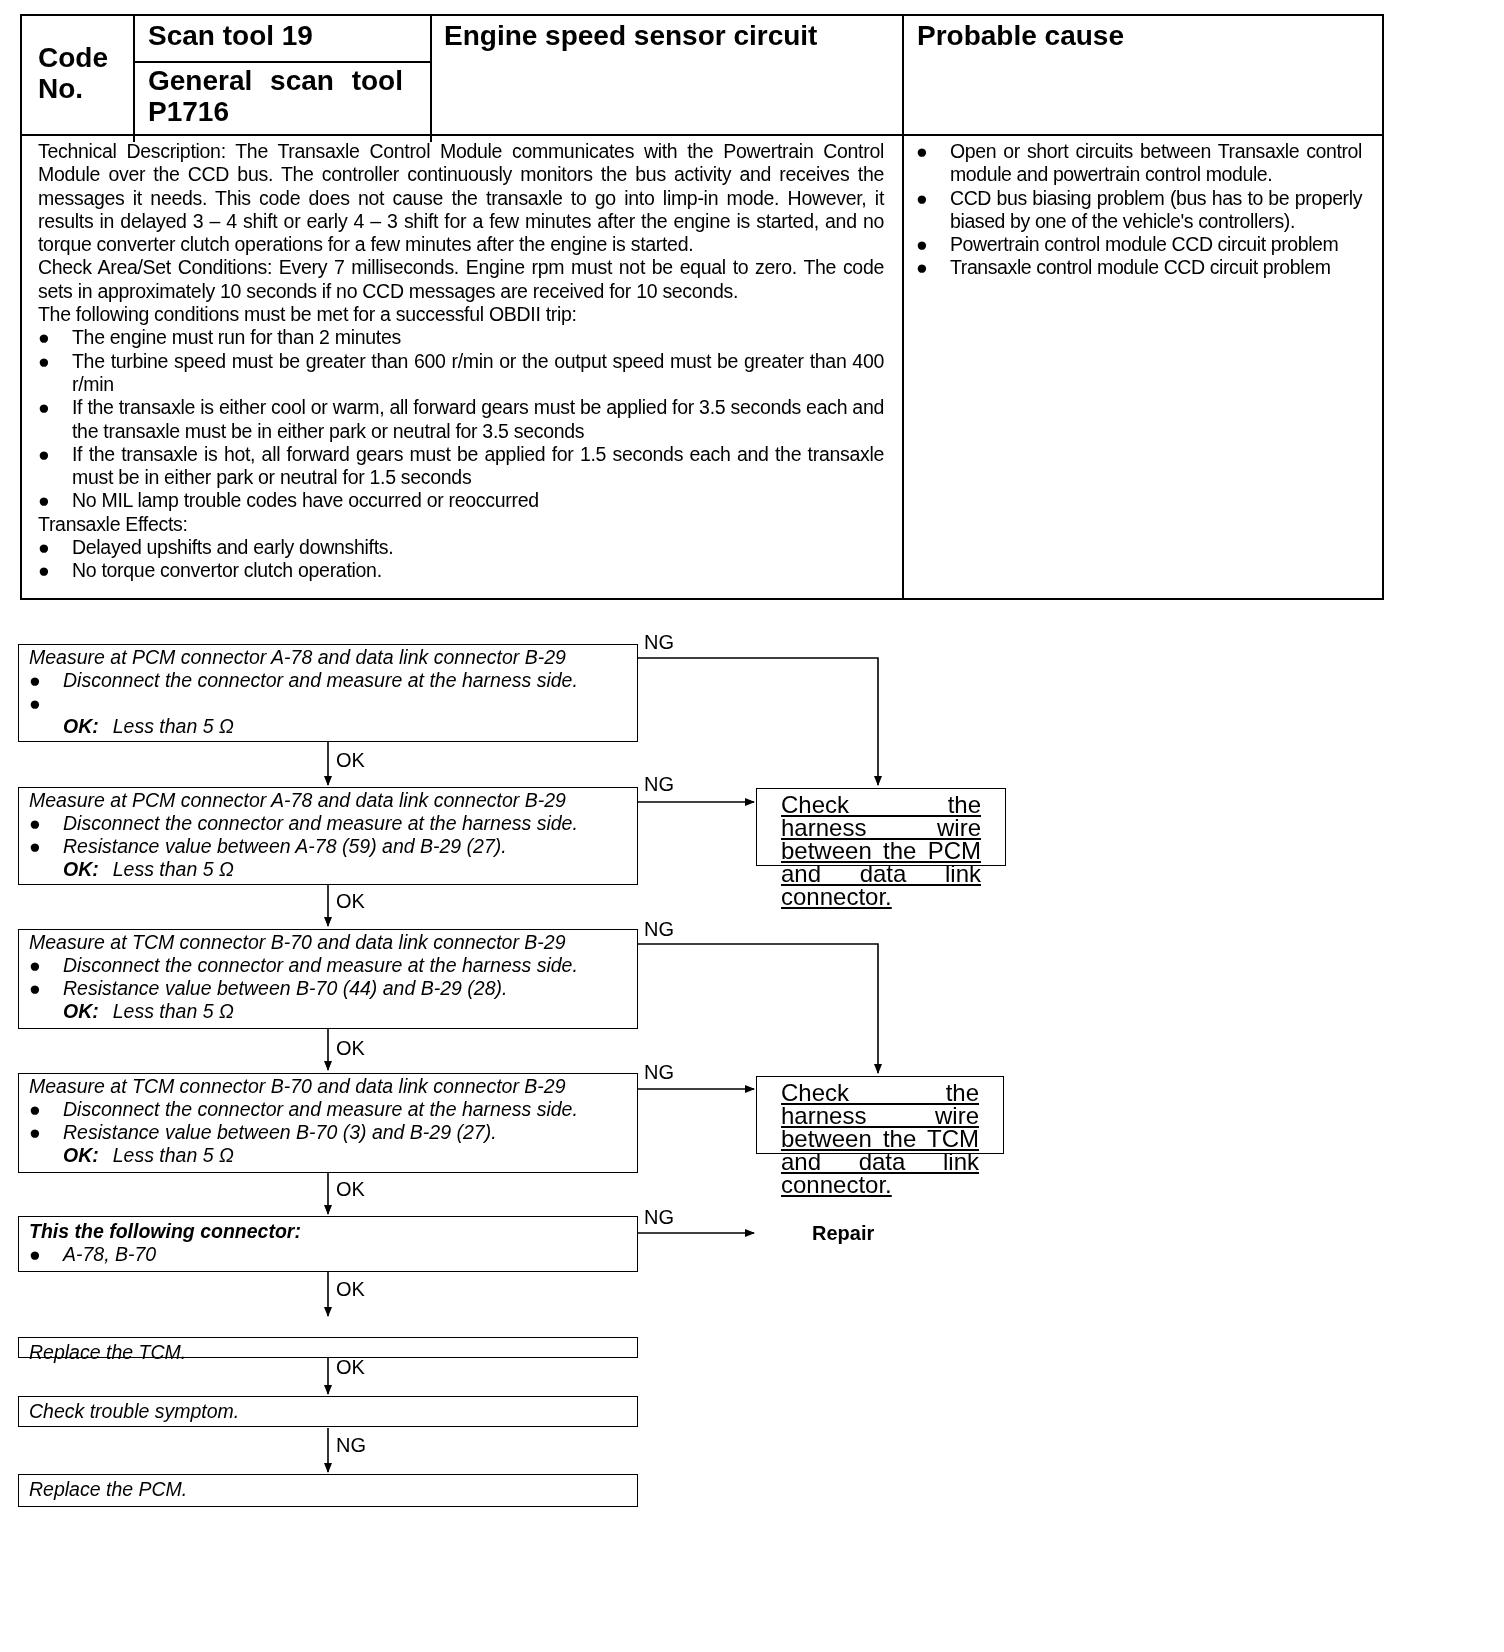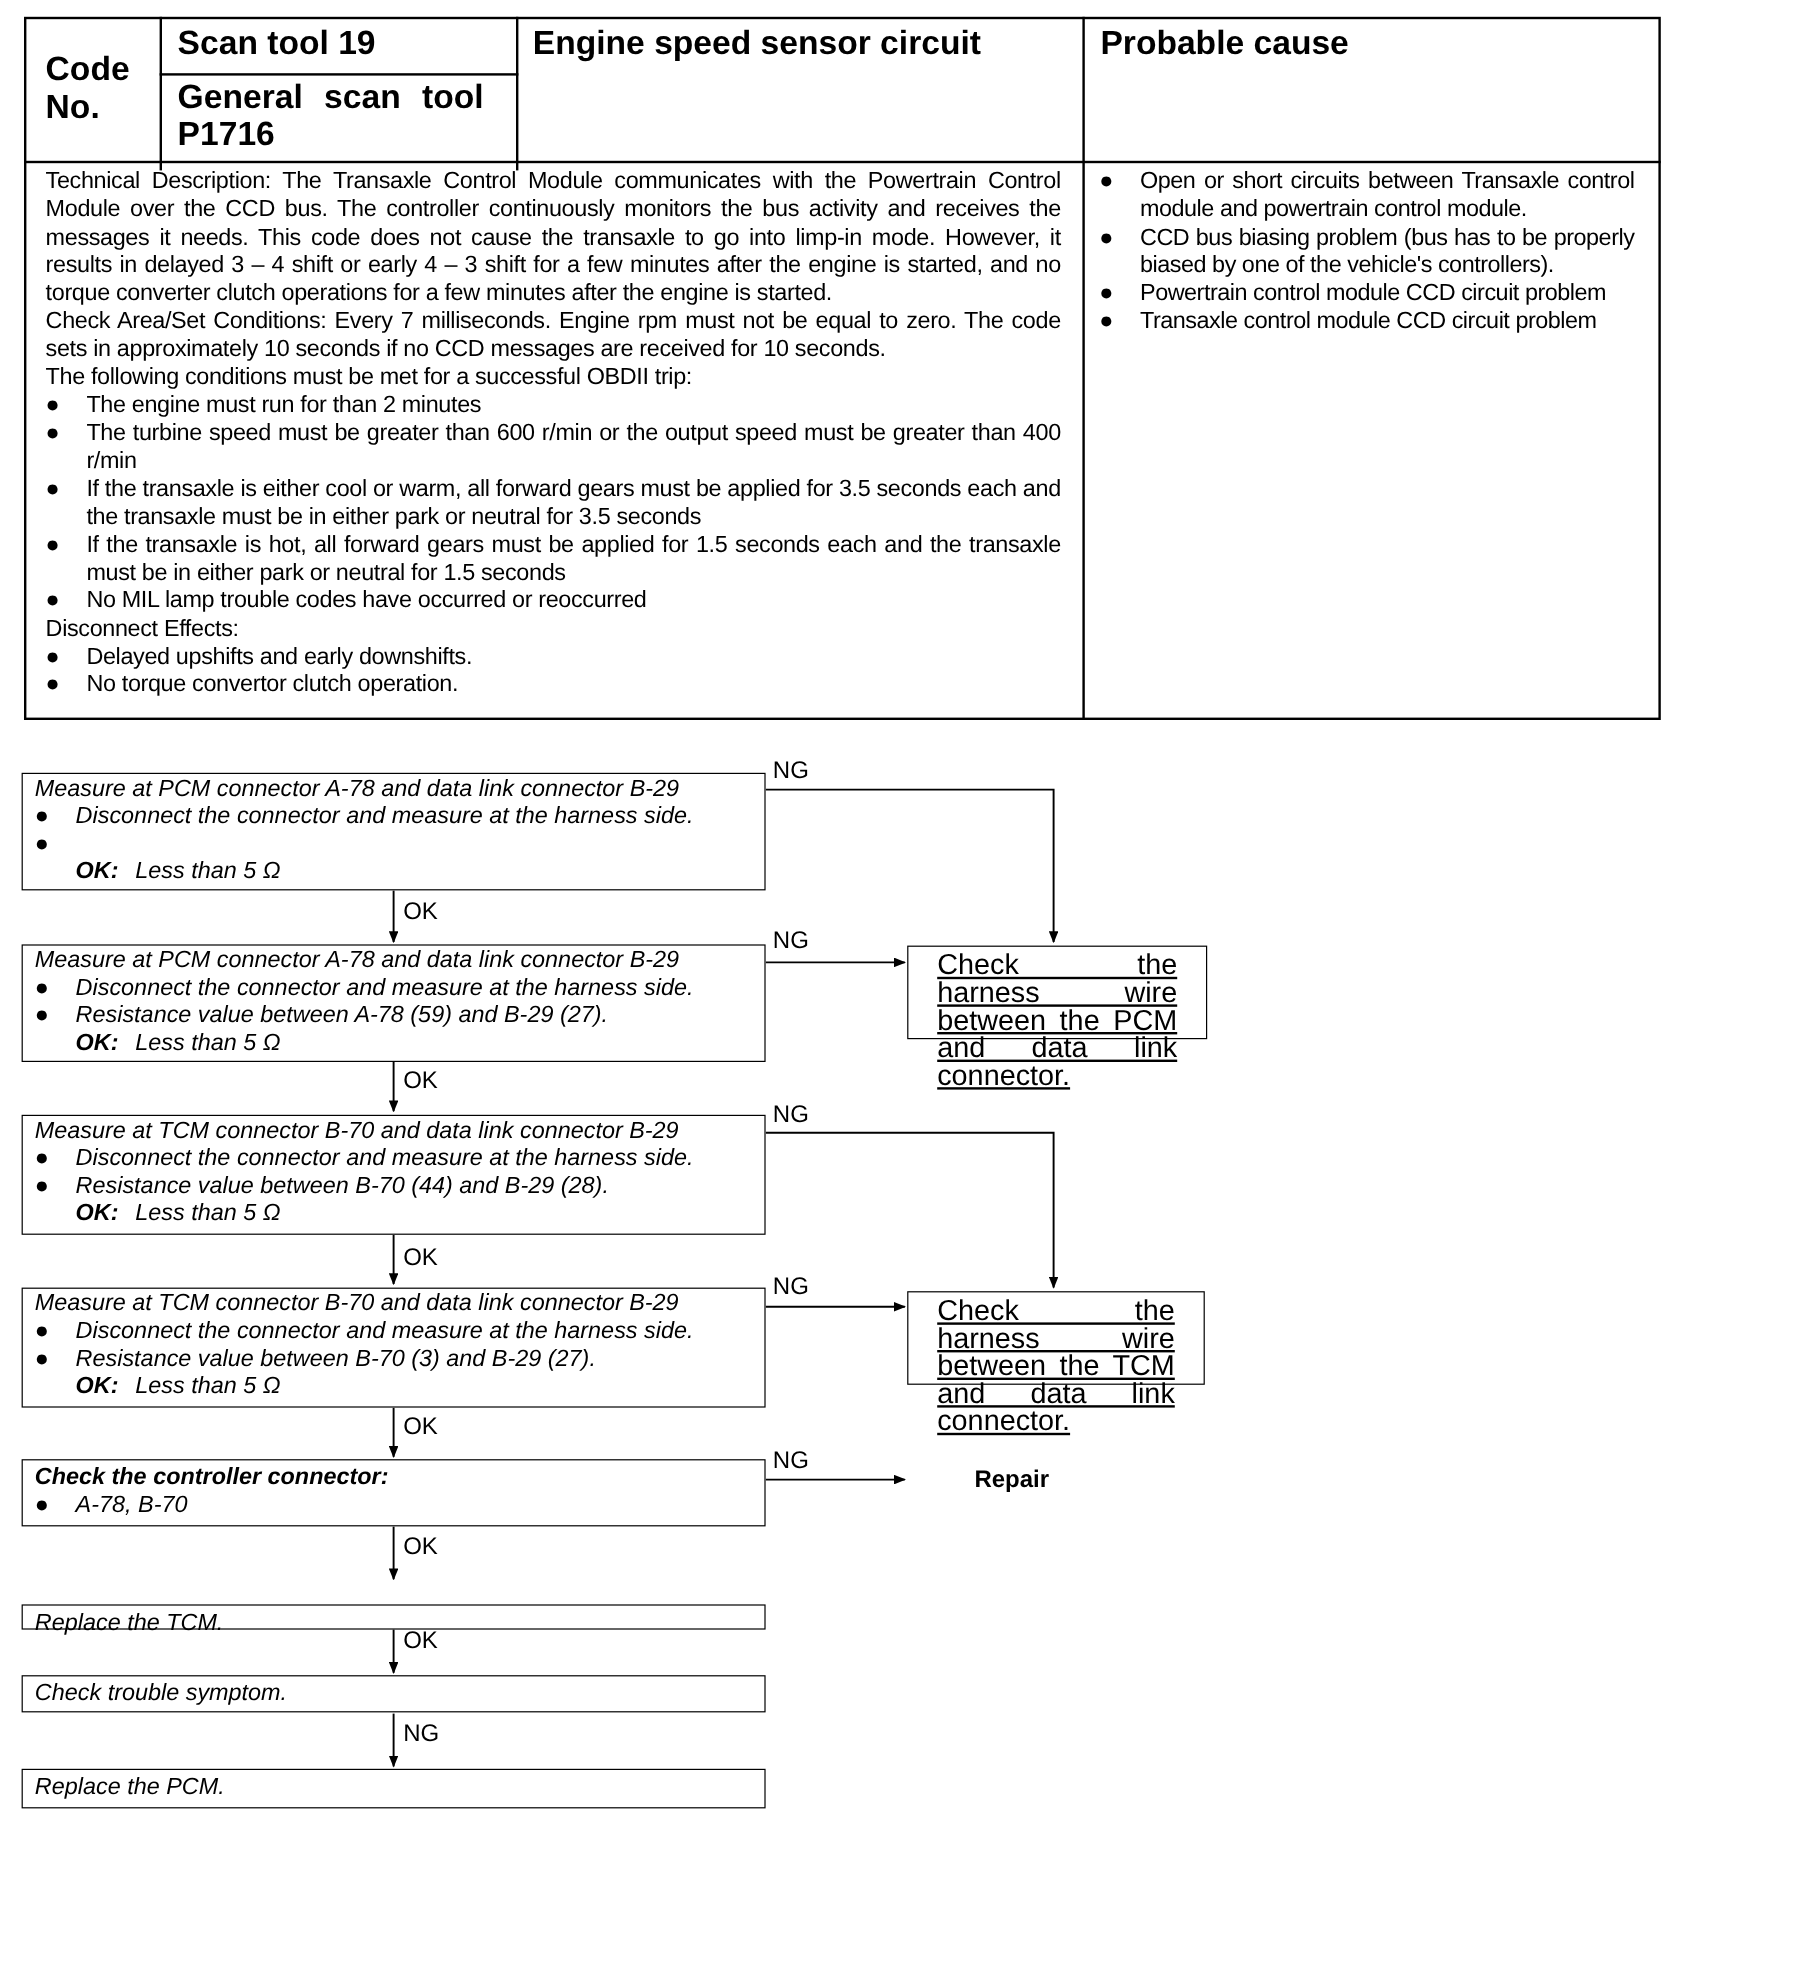--- a/index.html
+++ b/index.html
@@ -65,21 +65,21 @@
       <span>If the transaxle is either cool or warm, all forward gears must be applied for 3.5 seconds each and the transaxle must be in either park or neutral for 3.5 seconds</span>
     </div>
   <div class="bl">
       <span class="dot">●</span>
       <span>If the transaxle is hot, all forward gears must be applied for 1.5 seconds each and the transaxle must be in either park or neutral for 1.5 seconds</span>
     </div>
   <div class="bl">
       <span class="dot">●</span>
       <span>No MIL lamp trouble codes have occurred or reoccurred</span>
     </div>
-  <div>Disconnect Effects:</div>
+  <div>Transaxle Effects:</div>
   <div class="bl">
       <span class="dot">●</span>
       <span>Delayed upshifts and early downshifts.</span>
     </div>
   <div class="bl">
       <span class="dot">●</span>
       <span>No torque convertor clutch operation.</span>
     </div>
 </div>
 
@@ -188,21 +188,21 @@
       <span>Disconnect the connector and measure at the harness side.</span>
     </div>
   <div class="bl">
       <span class="dot">●</span>
       <span>Resistance value between B-70 (3) and B-29 (27).</span>
     </div>
   <div class="ok"><b>OK:</b><span>Less than 5 Ω</span></div>
 </div>
 
 <div class="box" style="left:18px;top:1216px;width:620px;height:56px;padding-top:3px;">
-  <div style="font-weight:bold;">Check the controller connector:</div>
+  <div style="font-weight:bold;">This the following connector:</div>
   <div class="bl">
       <span class="dot">●</span>
       <span>A-78, B-70</span>
     </div>
 </div>
 
 <div class="box" style="left:18px;top:1318px;width:620px;height:21px;padding-top:3px;margin-top:19px;">
   <div>Replace the TCM.</div>
 </div>
 

